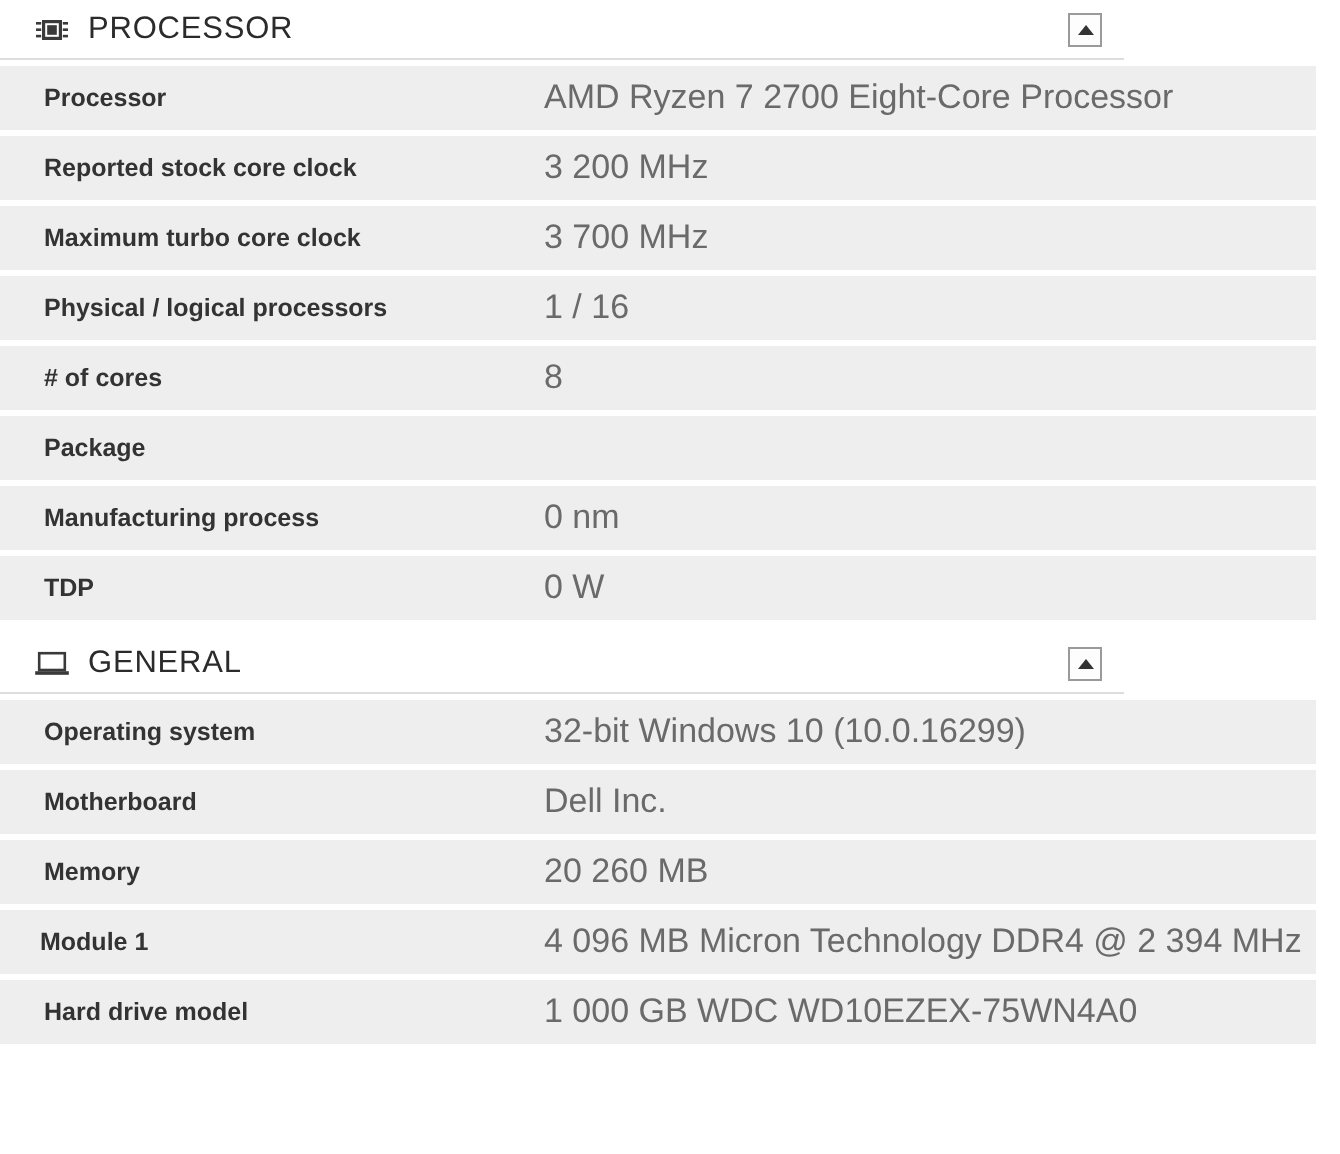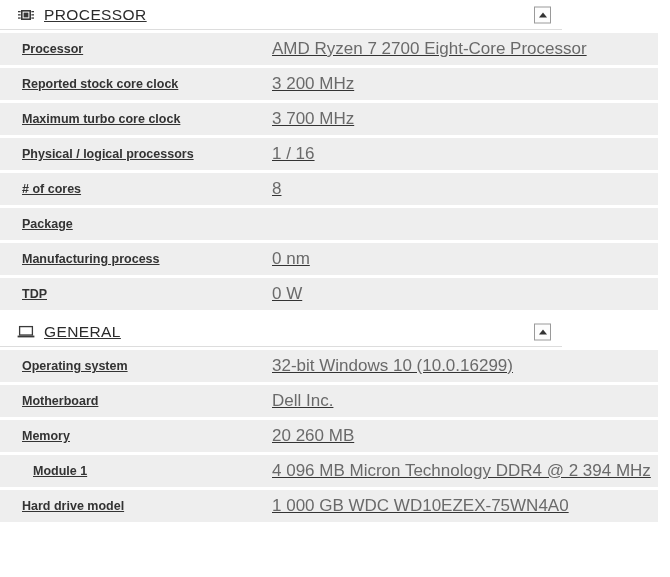--- a/index.html
+++ b/index.html
@@ -9,21 +9,20 @@
   }
   body {
     width: 670px;
     height: 577px;
     font-family: "Liberation Sans", sans-serif;
     color: #333333;
     overflow: hidden;
   }
   .panel {
     width: 562px;
-    text-decoration: underline;
   }
   
   .section-header {
     position: relative;
     height: 30px;
     display: flex;
     align-items: center;
     padding-left: 16px;
     border-bottom: 1px solid #dddddd;
     box-sizing: border-box;
@@ -84,21 +83,21 @@
     width: 272px;
     flex: 0 0 272px;
     padding-left: 22px;
     box-sizing: border-box;
     font-size: 12.5px;
     font-weight: bold;
     color: #333333;
     white-space: nowrap;
   }
   .row.indent .row-label {
-    padding-left: 33px;
+    padding-left: 20px;
   }
   .row-value {
     flex: 1 1 auto;
     font-size: 17px;
     font-weight: normal;
     color: #6a6a6a;
     white-space: nowrap;
     overflow: hidden;
     text-overflow: ellipsis;
   }

